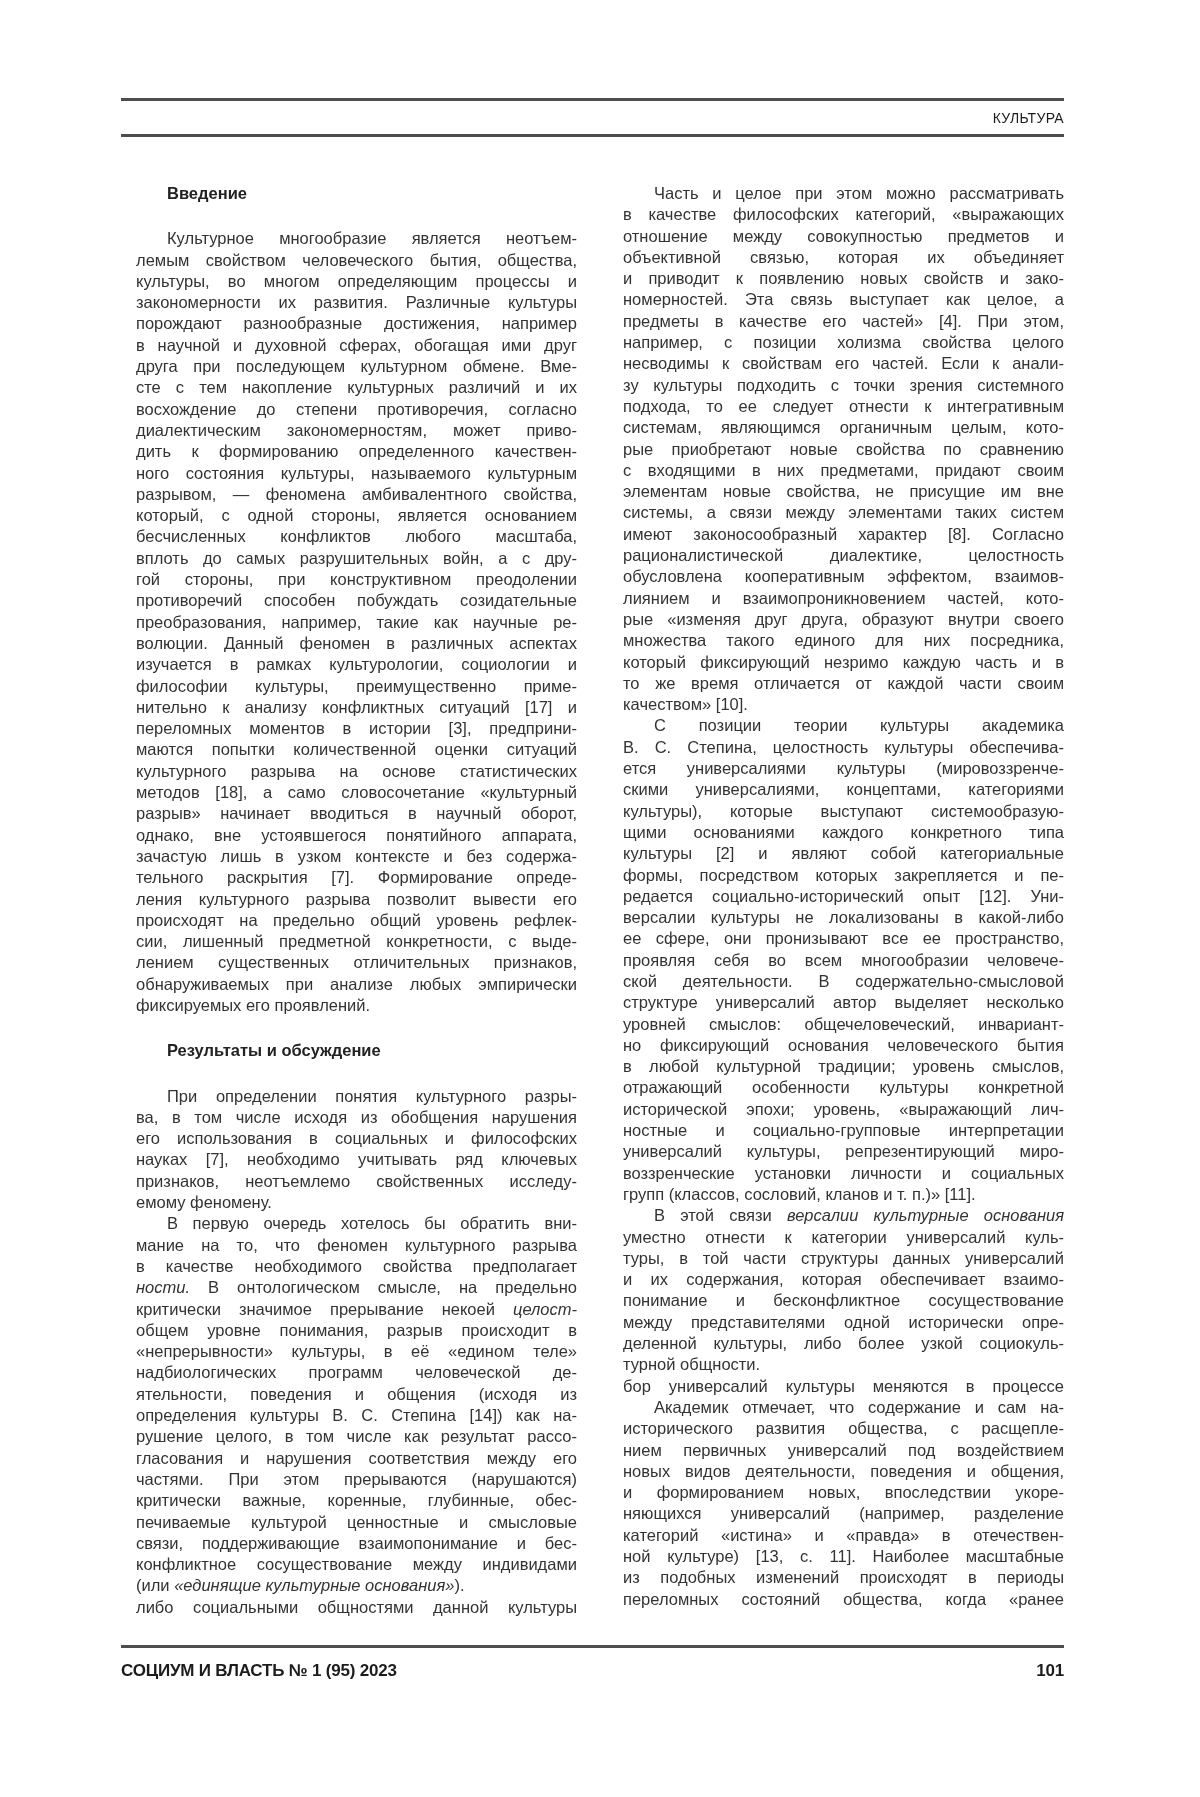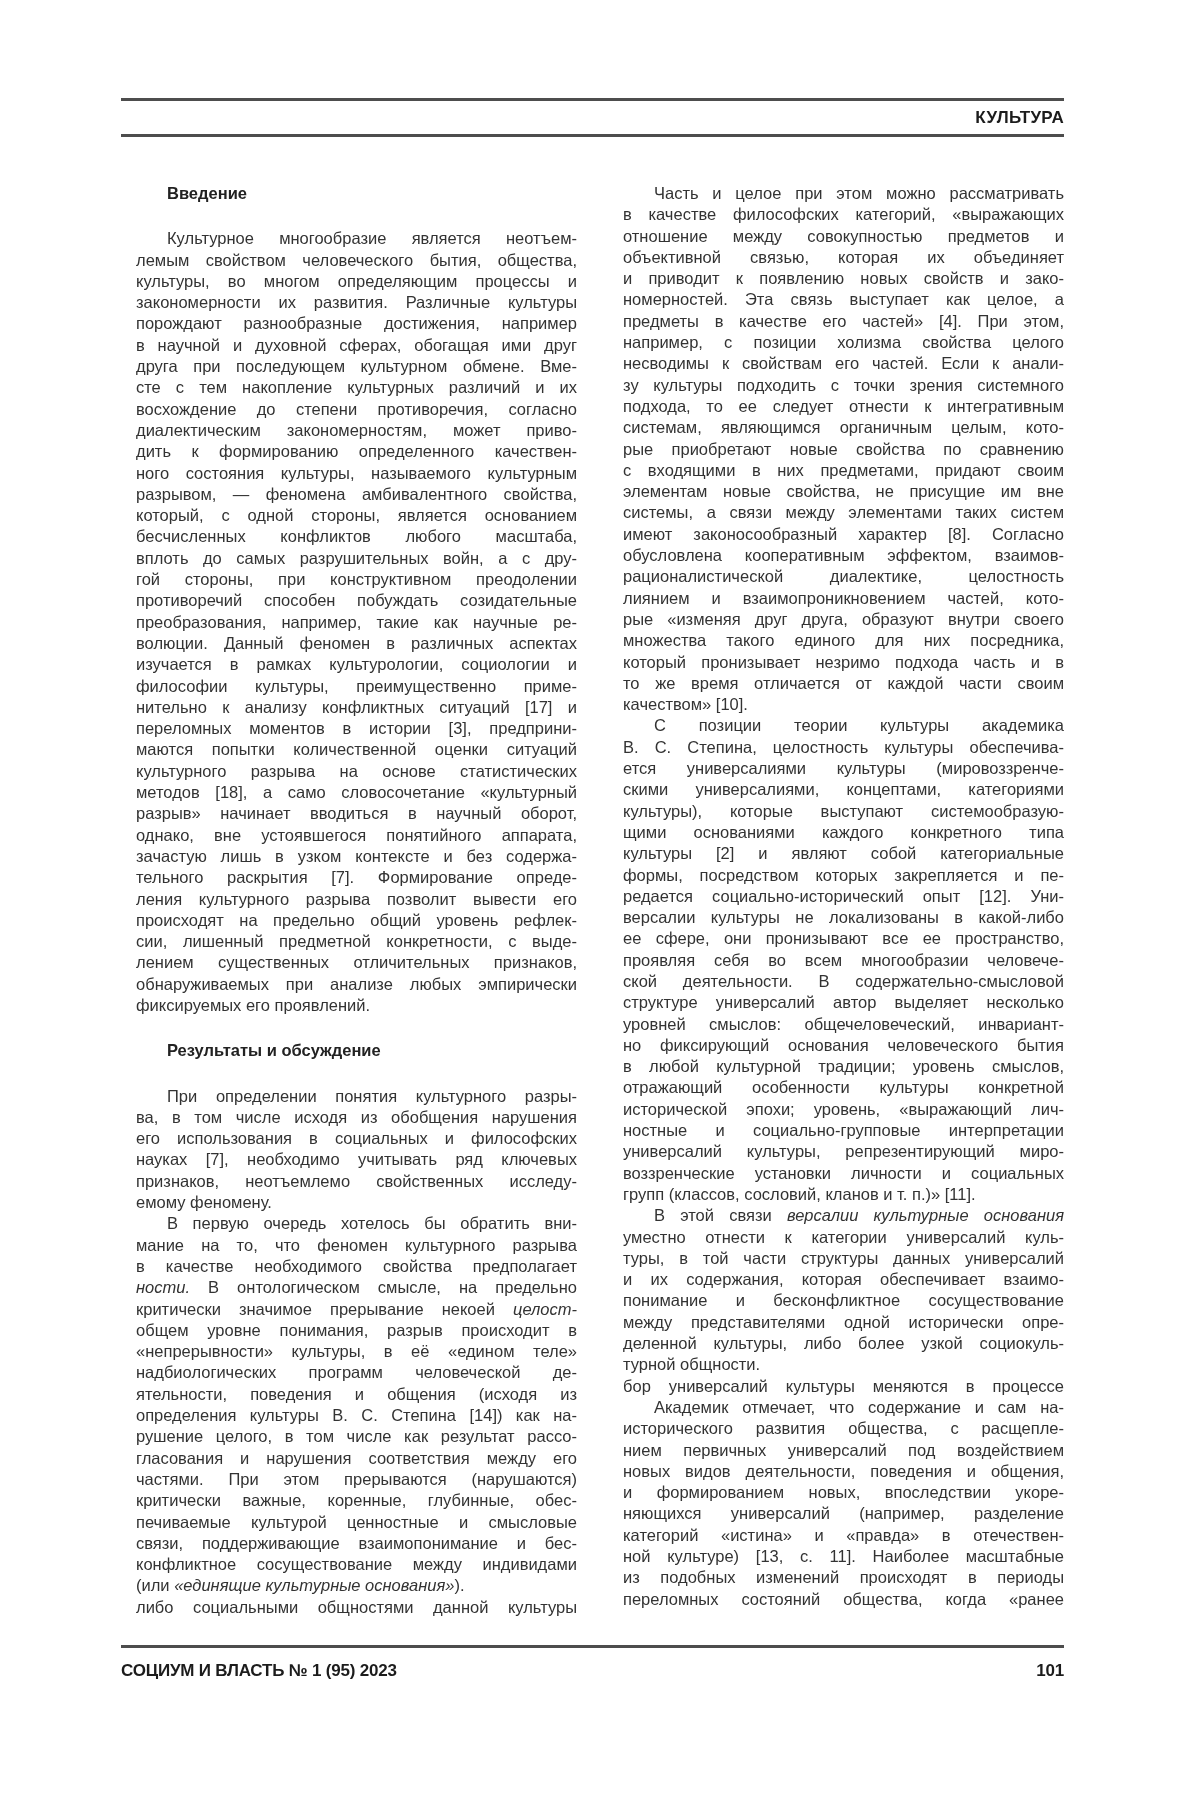--- a/index.html
+++ b/index.html
@@ -21,22 +21,22 @@
     top: 98px;
     width: 943px;
     height: 39px;
     border-top: 3px solid #4d4d4d;
     border-bottom: 3px solid #4d4d4d;
     display: flex;
     align-items: center;
     justify-content: flex-end;
   }
   .header-label {
-    font-weight: bold;
-    font-size: 17px;
+    font-weight: normal;
+    font-size: 14px;
     letter-spacing: 0.3px;
     color: #1c1c1c;
   }
 
   .columns {
     position: absolute;
     left: 136px;
     top: 183px;
     width: 928px;
     display: flex;
@@ -173,26 +173,26 @@
           <div class="line">например, с позиции холизма свойства целого</div>
           <div class="line">несводимы к свойствам его частей. Если к анали-</div>
           <div class="line">зу культуры подходить с точки зрения системного</div>
           <div class="line">подхода, то ее следует отнести к интегративным</div>
           <div class="line">системам, являющимся органичным целым, кото-</div>
           <div class="line">рые приобретают новые свойства по сравнению</div>
           <div class="line">с входящими в них предметами, придают своим</div>
           <div class="line">элементам новые свойства, не присущие им вне</div>
           <div class="line">системы, а связи между элементами таких систем</div>
           <div class="line">имеют законосообразный характер [8]. Согласно</div>
+          <div class="line">рационалистической диалектике, целостность</div>
           <div class="line">обусловлена кооперативным эффектом, взаимов-</div>
-          <div class="line">рационалистической диалектике, целостность</div>
           <div class="line">лиянием и взаимопроникновением частей, кото-</div>
           <div class="line">рые «изменяя друг друга, образуют внутри своего</div>
           <div class="line">множества такого единого для них посредника,</div>
-          <div class="line">который пронизывает незримо подхода часть и в</div>
+          <div class="line">который фиксирующий незримо каждую часть и в</div>
           <div class="line">то же время отличается от каждой части своим</div>
           <div class="line last">качеством» [10].</div>
         </div>
         <div class="paragraph">
           <div class="line first">С позиции теории культуры академика</div>
           <div class="line">В. С. Степина, целостность культуры обеспечива-</div>
           <div class="line">ется универсалиями культуры (мировоззренче-</div>
           <div class="line">скими универсалиями, концептами, категориями</div>
           <div class="line">культуры), которые выступают системообразую-</div>
           <div class="line">щими основаниями каждого конкретного типа</div>

